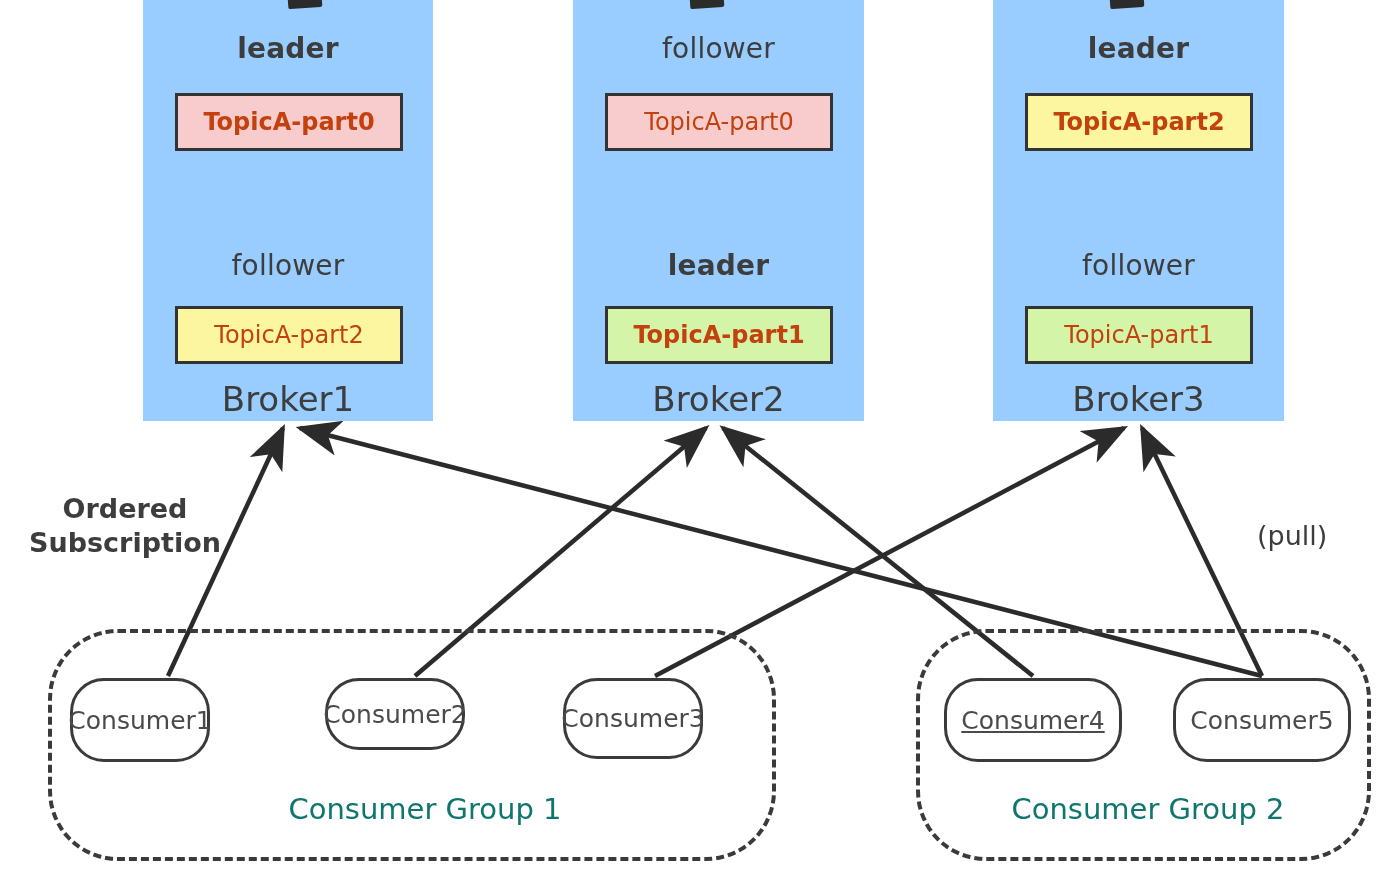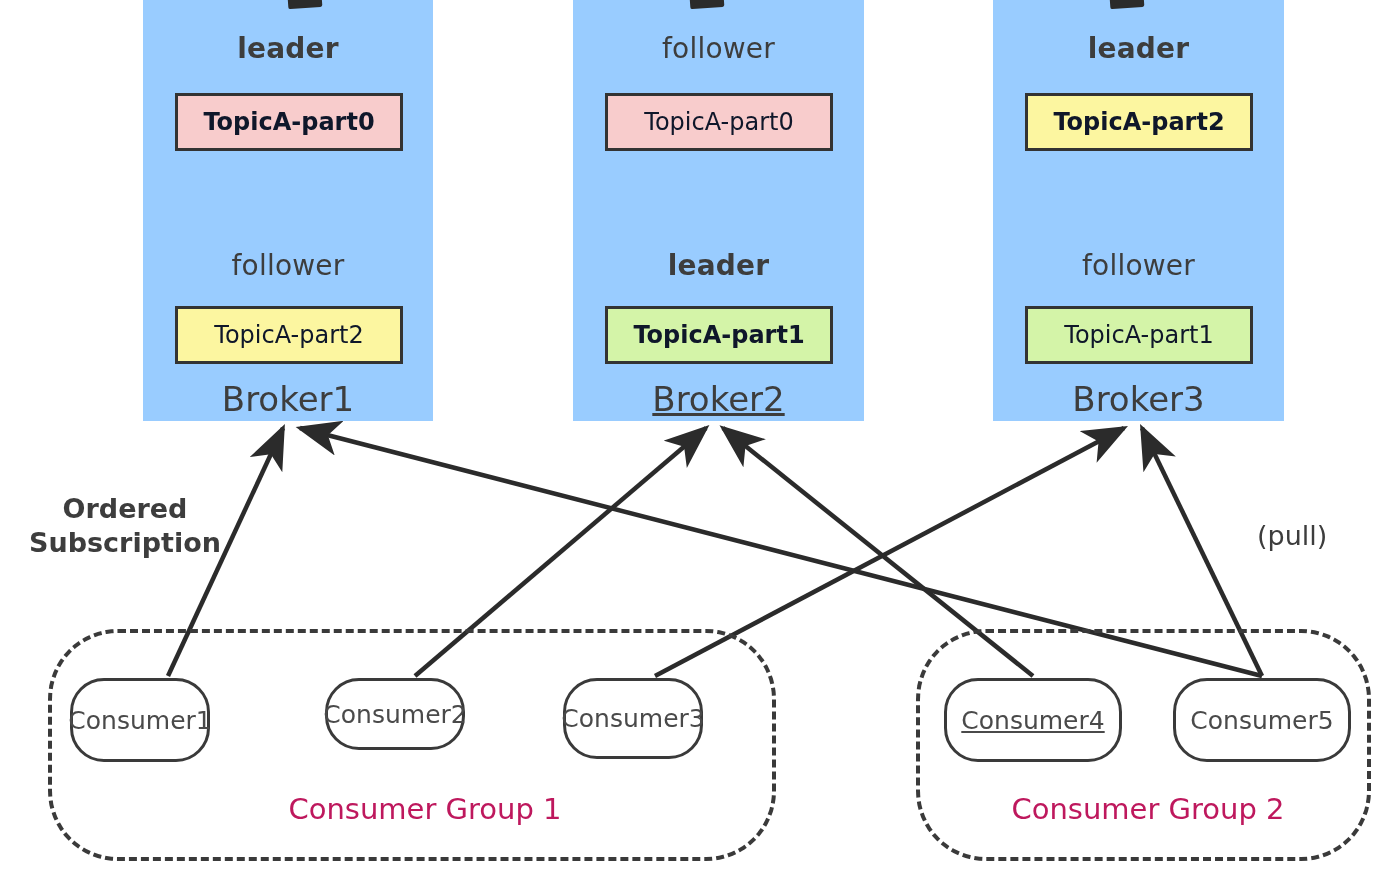--- a/index.html
+++ b/index.html
@@ -45,21 +45,21 @@
   .role-label.bold { font-weight: bold; }
 
   .partition {
     position: absolute;
     box-sizing: border-box;
     border: 3px solid #333333;
     display: flex;
     align-items: center;
     justify-content: center;
     font-size: 24px;
-    color: #0f172a;
+    color: #c2410c;
     white-space: nowrap;
   }
   .partition.bold { font-weight: bold; }
   .pink  { background: #f8cccc; }
   .yellow{ background: #fcf6a0; }
   .green { background: #d4f4a8; }
 
   .broker-name {
     position: absolute;
     width: 100%;
@@ -86,21 +86,21 @@
     box-sizing: border-box;
     border: 4px dashed #3a3a3a;
     border-radius: 70px;
     background: transparent;
     z-index: 1;
   }
   .group-label {
     position: absolute;
     text-align: center;
     font-size: 29px;
-    color: #be185d;
+    color: #0f766e;
     white-space: nowrap;
     z-index: 2;
   }
   .consumer {
     position: absolute;
     box-sizing: border-box;
     border: 3px solid #3a3a3a;
     border-radius: 34px;
     background: #ffffff;
     display: flex;
@@ -155,21 +155,21 @@
     <div class="partition yellow" style="left:32px; top:306px; width:228px; height:58px;">TopicA-part2</div>
     <div class="broker-name" style="top:379px;">Broker1</div>
   </div>
   <div class="top-stub" style="left:288px;"></div>
 
   <div class="broker" style="left:573px; top:0px; width:291px; height:421px;">
     <div class="role-label" style="top:32px;">follower</div>
     <div class="partition pink" style="left:32px; top:93px; width:228px; height:58px;">TopicA-part0</div>
     <div class="role-label bold" style="top:249px;">leader</div>
     <div class="partition green bold" style="left:32px; top:306px; width:228px; height:58px;">TopicA-part1</div>
-    <div class="broker-name" style="top:379px;text-decoration:underline;">Broker2</div>
+    <div class="broker-name" style="top:379px;">Broker2</div>
   </div>
   <div class="top-stub" style="left:690px;"></div>
 
   <div class="broker" style="left:993px; top:0px; width:291px; height:421px;">
     <div class="role-label bold" style="top:32px;">leader</div>
     <div class="partition yellow bold" style="left:32px; top:93px; width:228px; height:58px;">TopicA-part2</div>
     <div class="role-label" style="top:249px;">follower</div>
     <div class="partition green" style="left:32px; top:306px; width:228px; height:58px;">TopicA-part1</div>
     <div class="broker-name" style="top:379px;">Broker3</div>
   </div>

